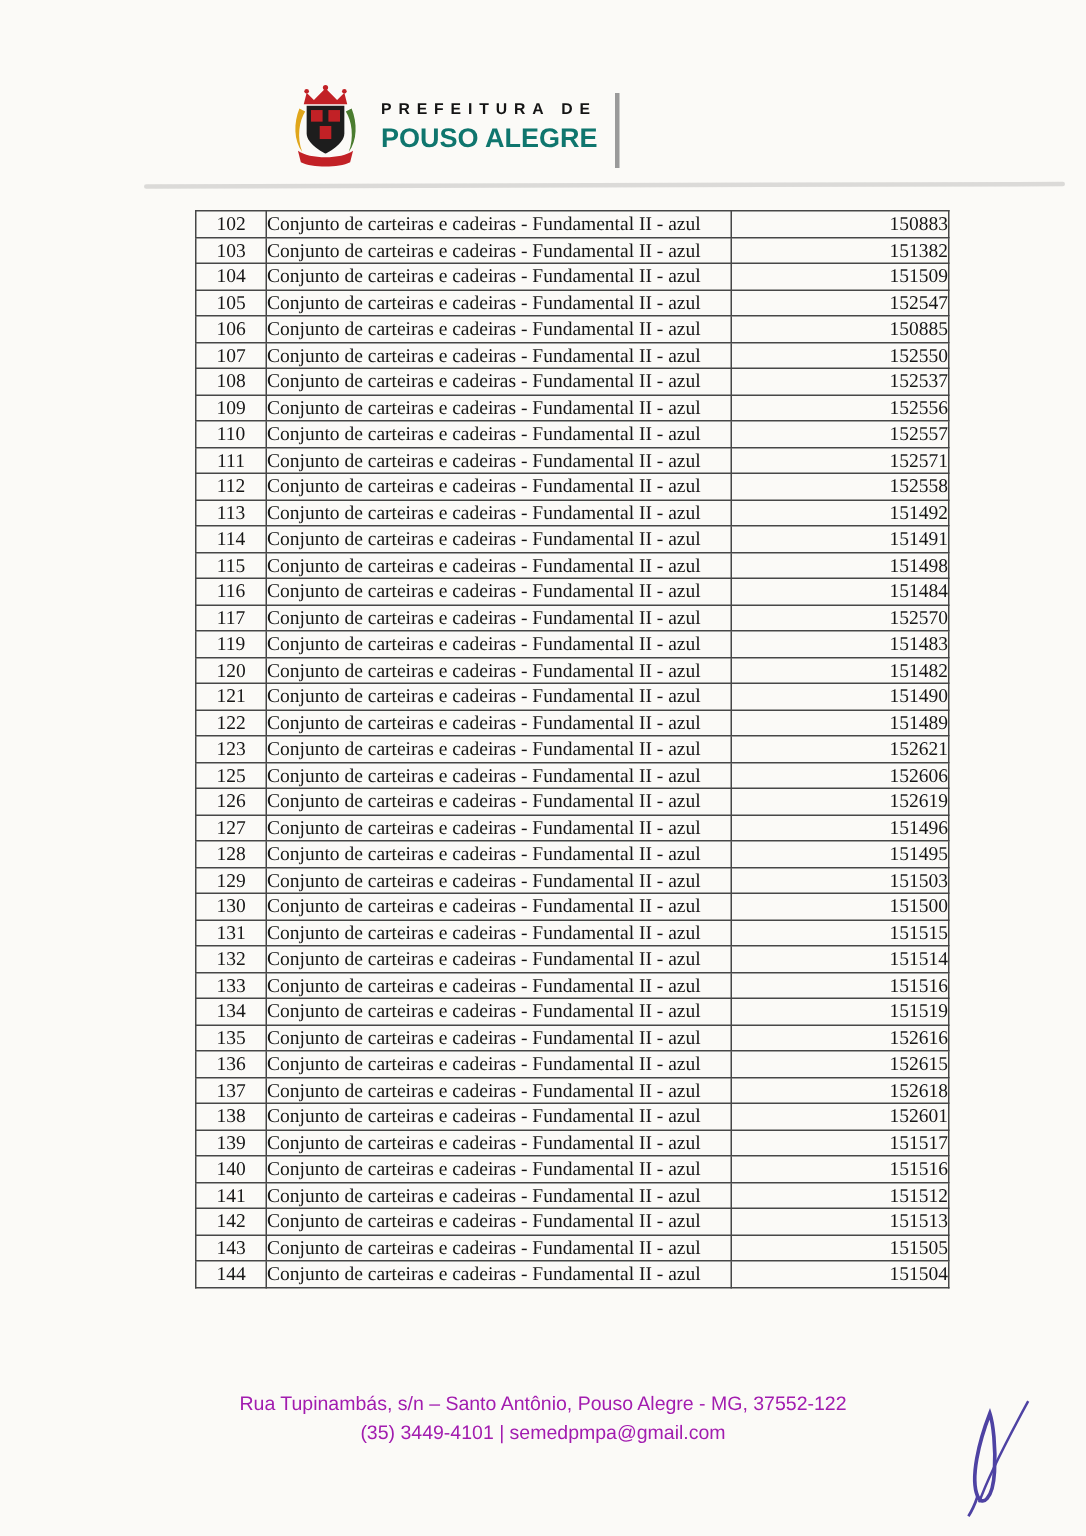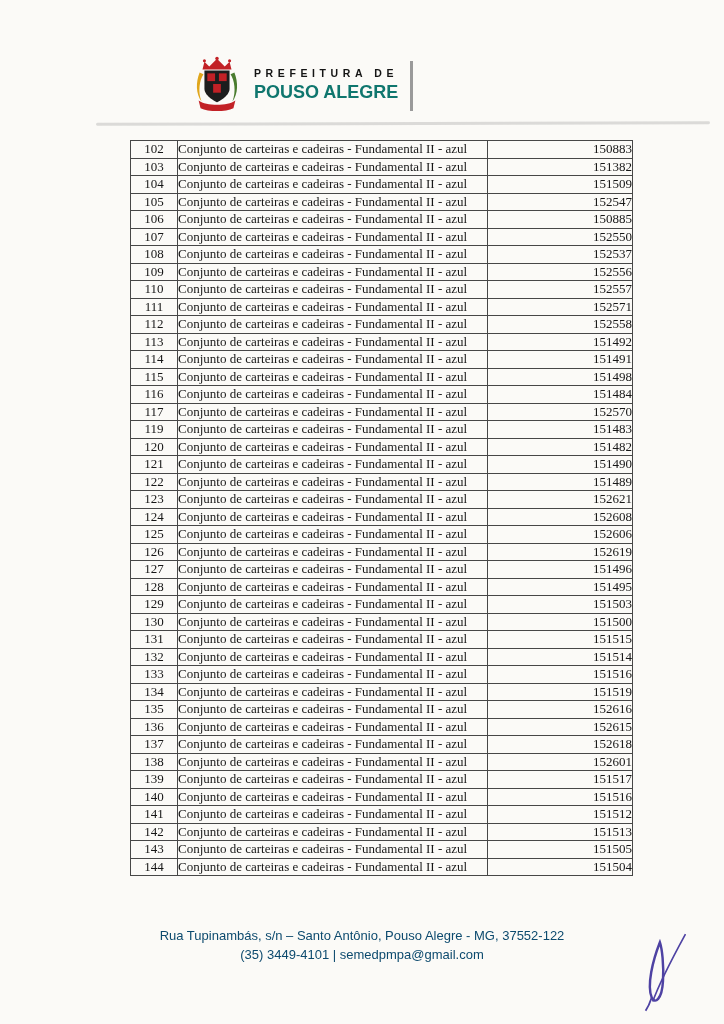--- a/index.html
+++ b/index.html
@@ -35,21 +35,21 @@
   table.inv td{
     border:1px solid #474747;height:16.5px;padding:0;
     overflow:hidden;white-space:nowrap;vertical-align:middle;
   }
   td.c-num{text-align:center;}
   td.c-desc{padding-left:7px;text-align:left;}
   td.c-serial{text-align:right;padding-right:5px;}
   
   .footer{
     position:absolute;left:0;right:0;top:926px;text-align:center;
-    font-size:13px;color:#0c4a6e;line-height:19px;
+    font-size:13px;color:#a21caf;line-height:19px;
   }
   
   .signature{position:absolute;left:628px;top:928px;width:72px;height:92px;}
 </style>
 </head>
 <body>
 
 <div class="page">
 
   
@@ -207,25 +207,20 @@
       <td class="c-desc">Conjunto de carteiras e cadeiras - Fundamental II - azul</td>
       <td class="c-serial">151489</td>
     </tr>
 
     <tr>
       <td class="c-num">123</td>
       <td class="c-desc">Conjunto de carteiras e cadeiras - Fundamental II - azul</td>
       <td class="c-serial">152621</td>
     </tr>
 
-    <tr>
-      <td class="c-num">124</td>
-      <td class="c-desc">Conjunto de carteiras e cadeiras - Fundamental II - azul</td>
-      <td class="c-serial">152608</td>
-    </tr>
 
     <tr>
       <td class="c-num">125</td>
       <td class="c-desc">Conjunto de carteiras e cadeiras - Fundamental II - azul</td>
       <td class="c-serial">152606</td>
     </tr>
 
     <tr>
       <td class="c-num">126</td>
       <td class="c-desc">Conjunto de carteiras e cadeiras - Fundamental II - azul</td>

